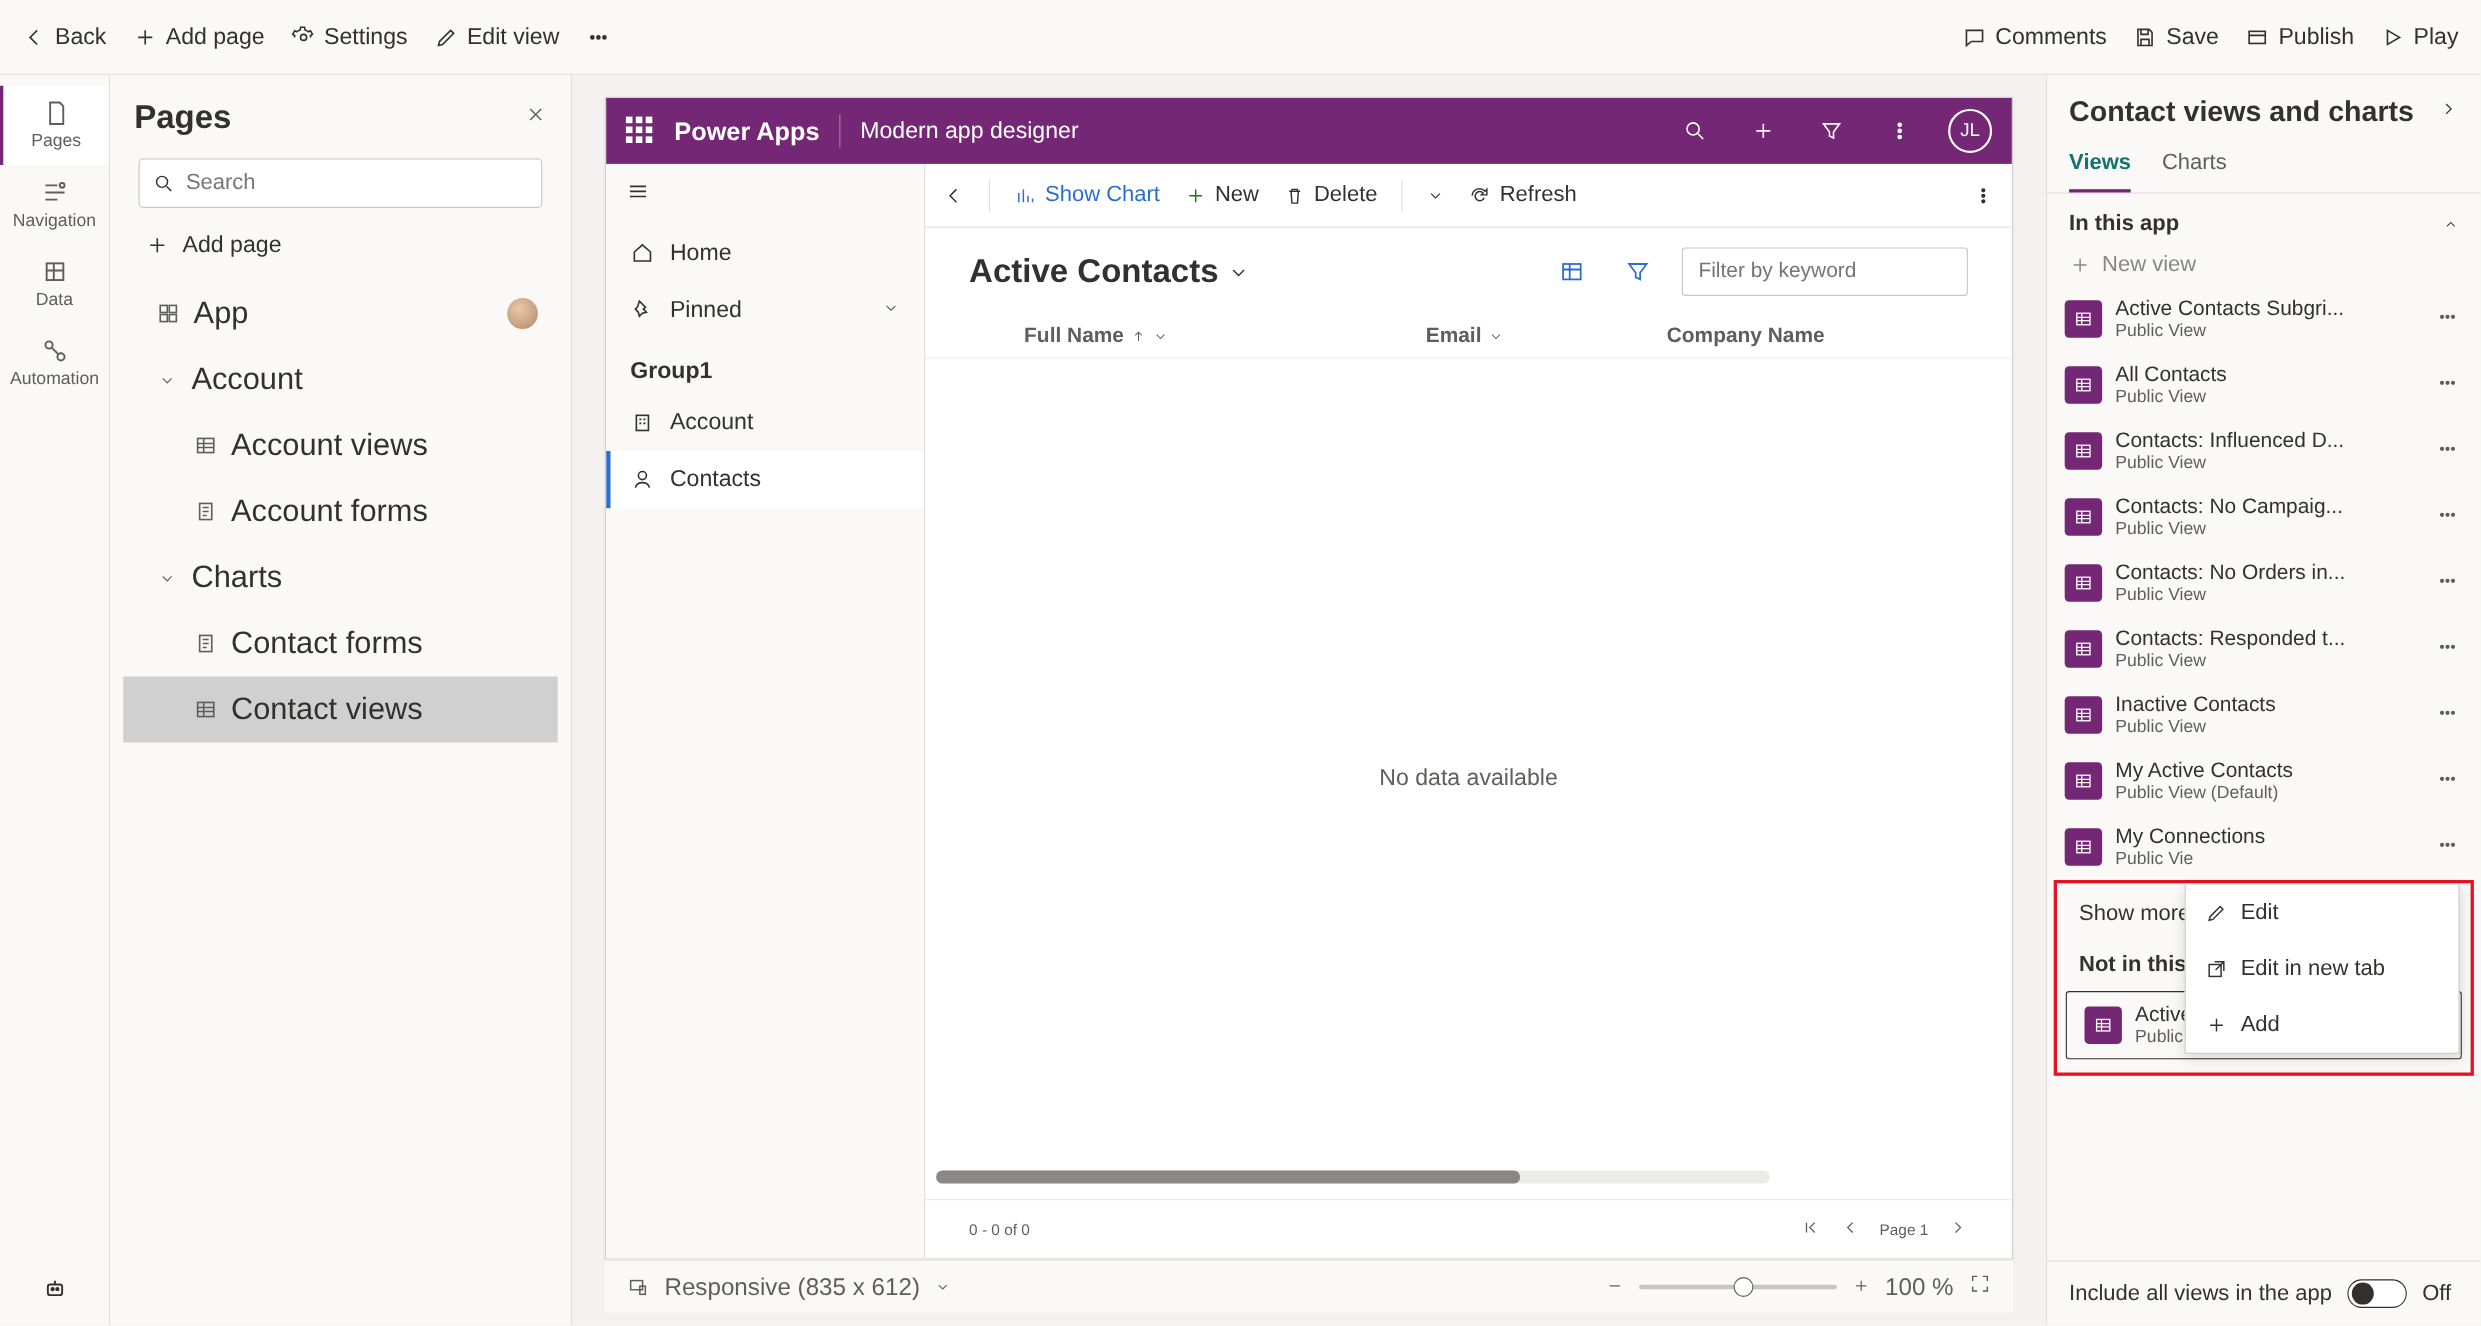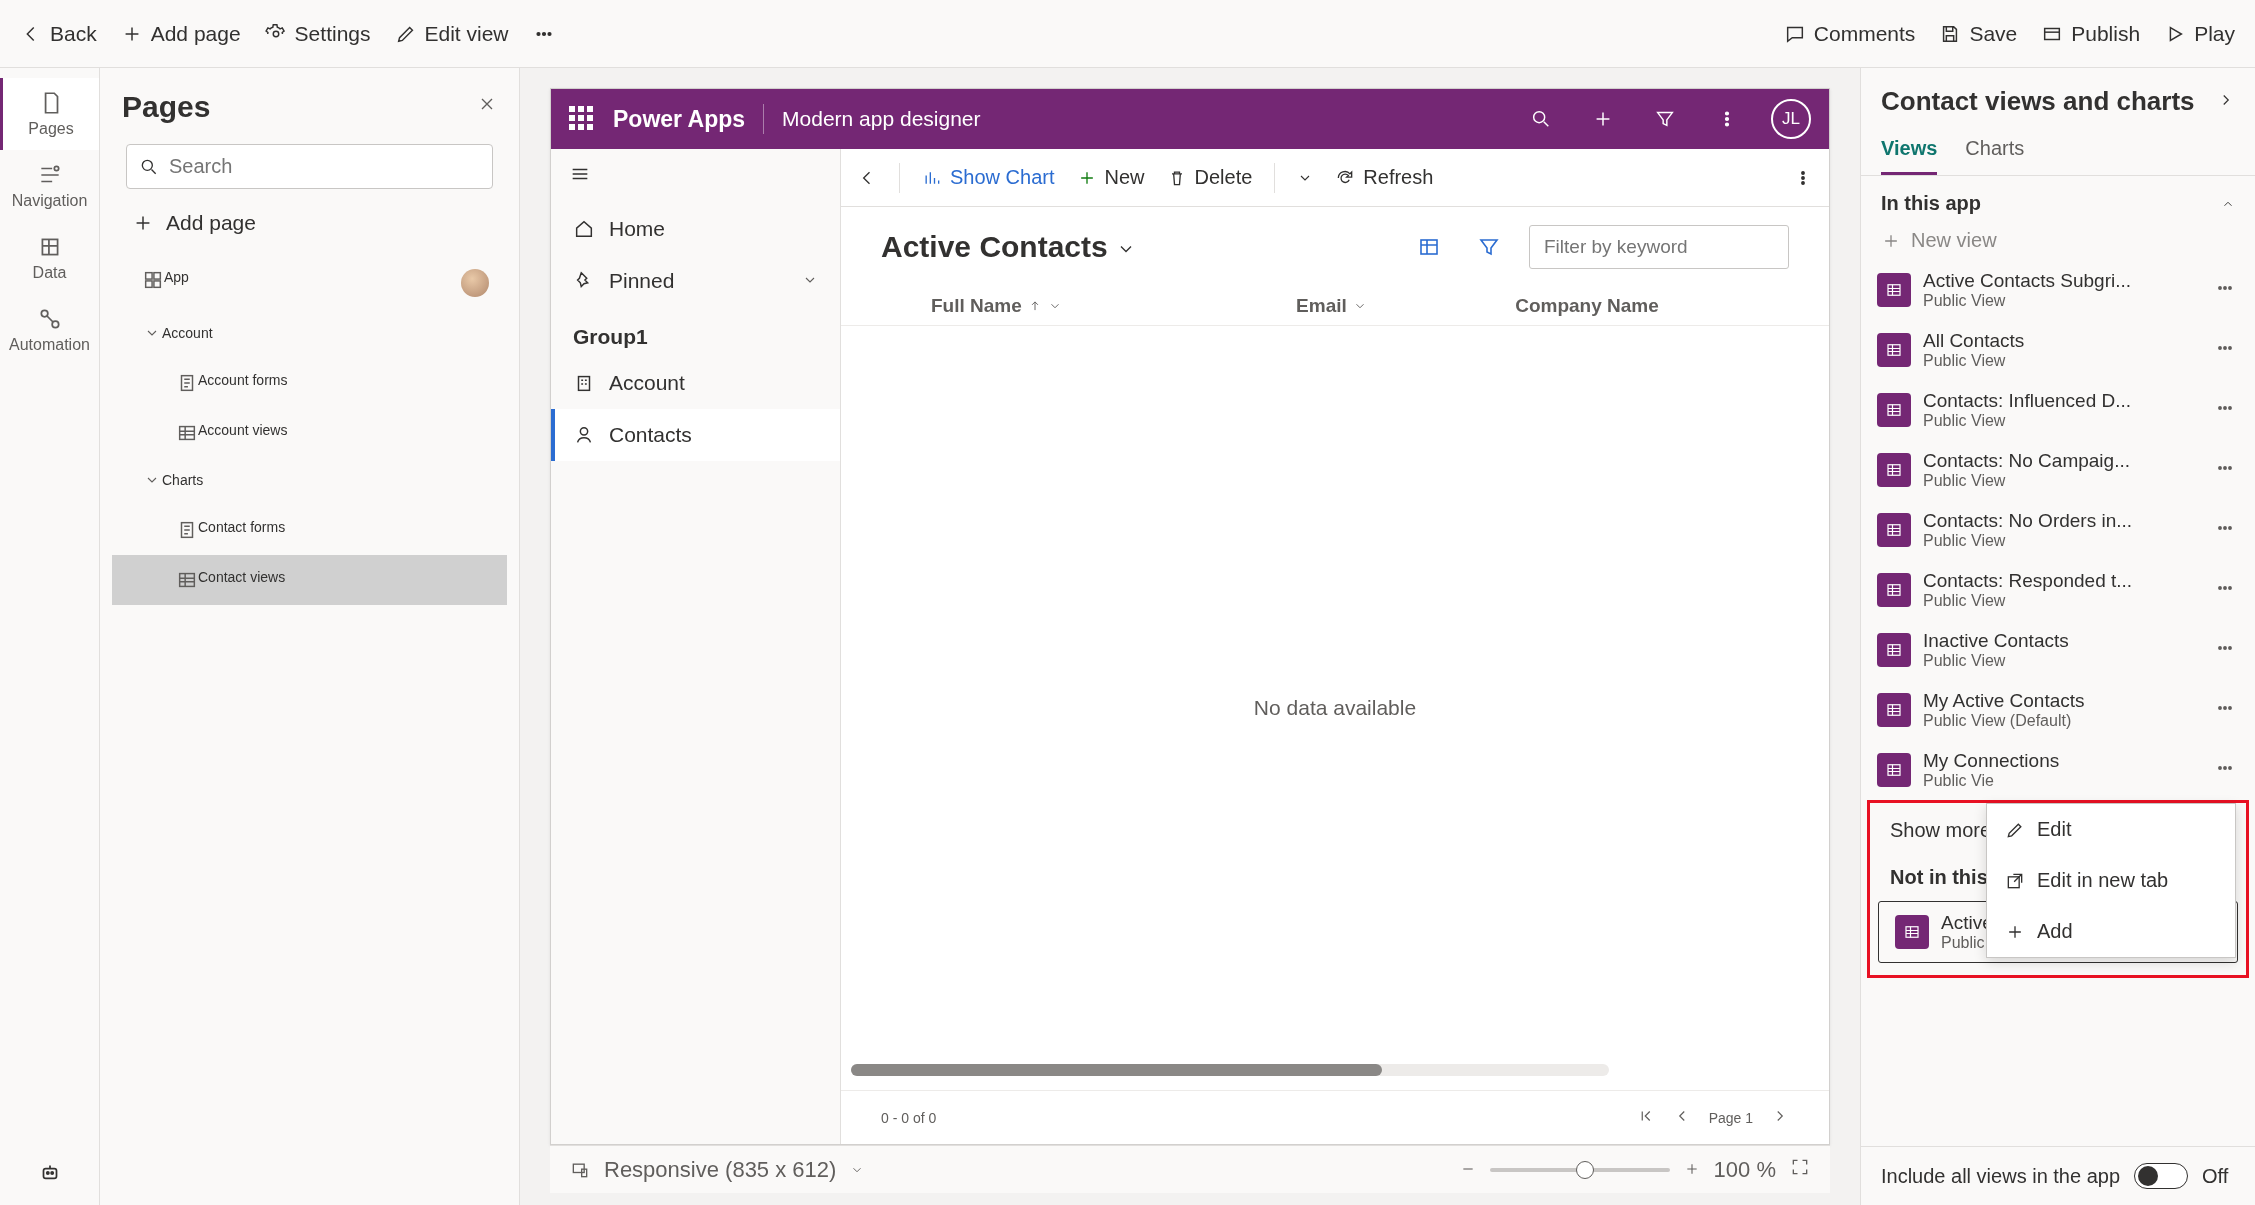--- a/index.html
+++ b/index.html
@@ -24,21 +24,21 @@
 
 
 .pages-panel { width: 420px; background:#faf9f8; border-right:1px solid #e1dfdd; padding: 10px 12px; display:flex; flex-direction:column;}
 .pages-header { display:flex; justify-content:space-between; align-items:center; padding: 12px 10px 6px 10px;}
 .pages-header h2 { font-size:30px; font-weight:600;}
 .close-x { font-size:22px; cursor:pointer; color:#605e5c;}
 .search-box { display:flex; align-items:center; gap:10px; border:1px solid #c8c6c4; background:#fff; border-radius:4px; padding:10px 12px; margin:14px 14px 6px 14px;}
 .search-box input { border:none; outline:none; font-size:20px; flex:1; background:transparent;}
 .add-page-row { display:flex; align-items:center; gap:12px; padding:16px 20px; font-size:21px; color:#323130; cursor:pointer;}
 .tree { padding: 4px 0;}
-.tree-item { display:flex; align-items:flex-start; padding: 14px 18px; font-size:14px; cursor:pointer;}
+.tree-item { display:flex; align-items:center; gap:12px; padding: 14px 18px; font-size:28px; cursor:pointer;}
 .tree-item.level1 { padding-left: 30px;}
 .tree-item.level3 { padding-left: 64px;}
 .tree-item .chev { width:20px; text-align:center; color:#605e5c;}
 .tree-item.selected { background:#d0d0d0;}
 .tree-item .endimg { margin-left:auto; width:28px;height:28px;border-radius:50%; background: radial-gradient(circle at 40% 35%, #e9c9a8, #b1886c);}
 .tree-icon { width:22px; height:22px; color:#605e5c;}
 
 
 .canvas { flex:1; background:#f3f2f1; display:flex; flex-direction:column; position:relative; padding: 20px 30px 0 30px;}
 .app-frame { background:#fff; border:1px solid #d2d0ce; box-shadow:0 1px 3px rgba(0,0,0,.08); width:100%; height: calc(100% - 60px); display:flex; flex-direction:column; overflow:hidden;}
@@ -276,31 +276,31 @@
         <span class="endimg"></span>
       </div>
       <div class="tree-item level1">
         <span class="chev"><svg width="16" height="16" viewBox="0 0 24 24">
               <path d="M6 9l6 6 6-6"></path>
             </svg></span>
         <span>Account</span>
       </div>
       <div class="tree-item level3">
         <svg class="tree-icon" viewBox="0 0 24 24">
+            <rect x="4" y="5" width="16" height="14"></rect>
+            <path d="M4 10h16M4 14h16M10 5v14"></path>
+          </svg>
+        <span>Account views</span>
+      </div>
+      <div class="tree-item level3">
+        <svg class="tree-icon" viewBox="0 0 24 24">
             <rect x="6" y="4" width="12" height="16"></rect>
             <path d="M9 8h6M9 12h6M9 16h4"></path>
           </svg>
         <span>Account forms</span>
-      </div>
-      <div class="tree-item level3">
-        <svg class="tree-icon" viewBox="0 0 24 24">
-            <rect x="4" y="5" width="16" height="14"></rect>
-            <path d="M4 10h16M4 14h16M10 5v14"></path>
-          </svg>
-        <span>Account views</span>
       </div>
       <div class="tree-item level1">
         <span class="chev"><svg width="16" height="16" viewBox="0 0 24 24">
               <path d="M6 9l6 6 6-6"></path>
             </svg></span>
         <span>Charts</span>
       </div>
       <div class="tree-item level3">
         <svg class="tree-icon" viewBox="0 0 24 24">
             <rect x="6" y="4" width="12" height="16"></rect>

